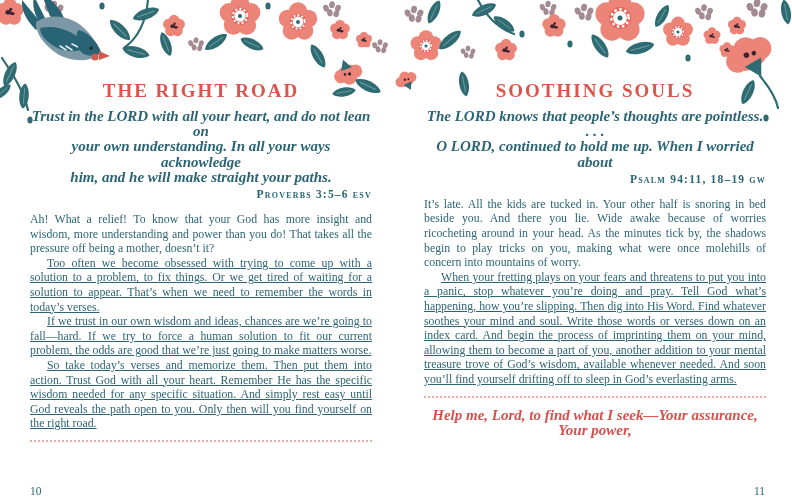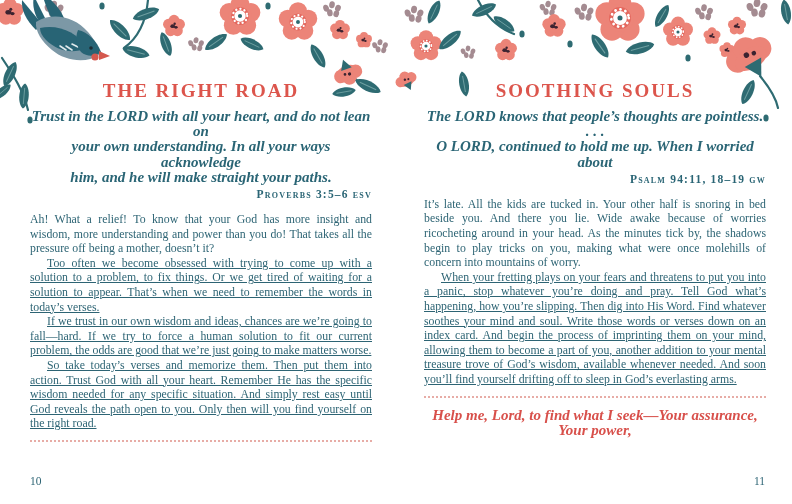--- a/index.html
+++ b/index.html
@@ -36,21 +36,21 @@
   }
   .body{margin-top:12px;color:var(--body,#2d6474);font-size:11.8px;line-height:14.6px;text-align:justify;}
   .body p{margin:0;}
   .body p + p{text-indent:17px;text-decoration:underline;}
   .divider{margin-top:9px;border-top:2px dotted var(--divider,#e7aca6);height:0;}
   .prayer{
     margin-top:10px;text-align:center;font-style:italic;font-weight:700;
     color:var(--prayer,#d8504b);font-size:15px;line-height:15.5px;
   }
   .pagenum{
-    position:absolute;bottom:17px;color:var(--page-number,#2d6474);font-size:11.5px;
+    position:absolute;bottom:7px;color:var(--page-number,#2d6474);font-size:11.5px;
   }
   .pagenum.num-left{left:30px;}
   .pagenum.num-right{right:27px;}
 </style>
 </head>
 <body>
 
 <main class="spread">
 
   <svg class="floral" width="792" height="140" viewBox="0 0 792 140">

